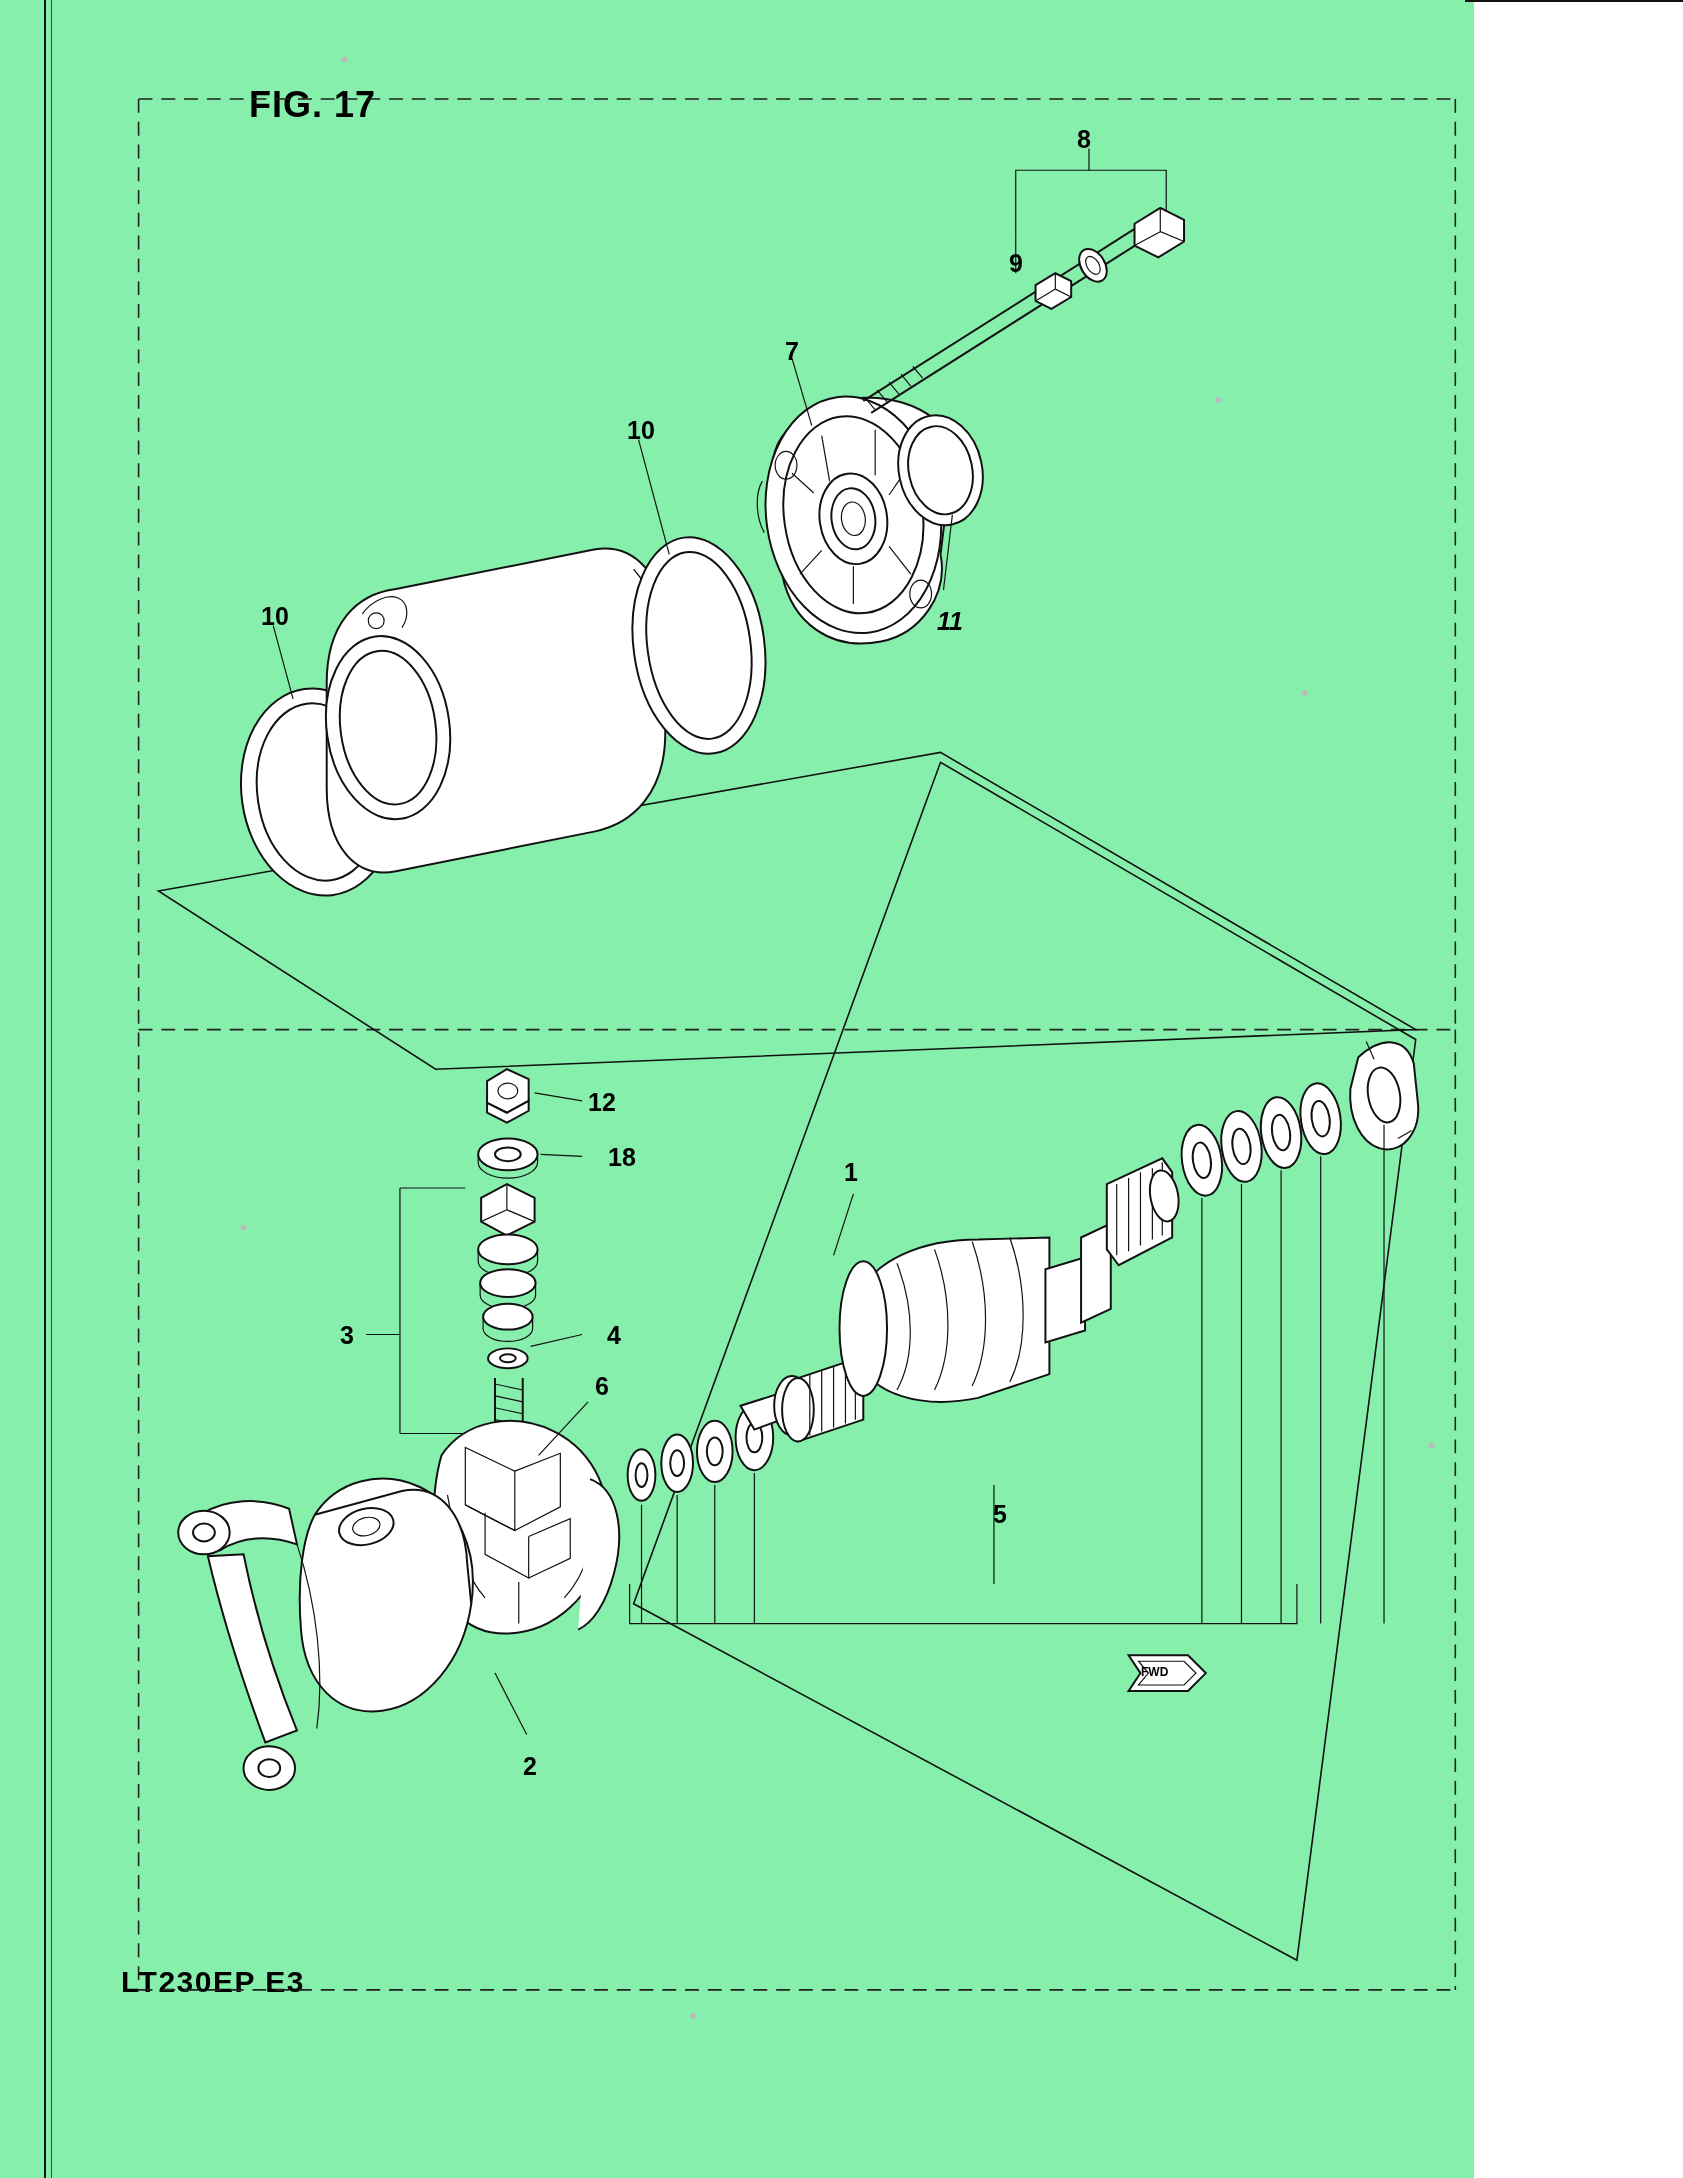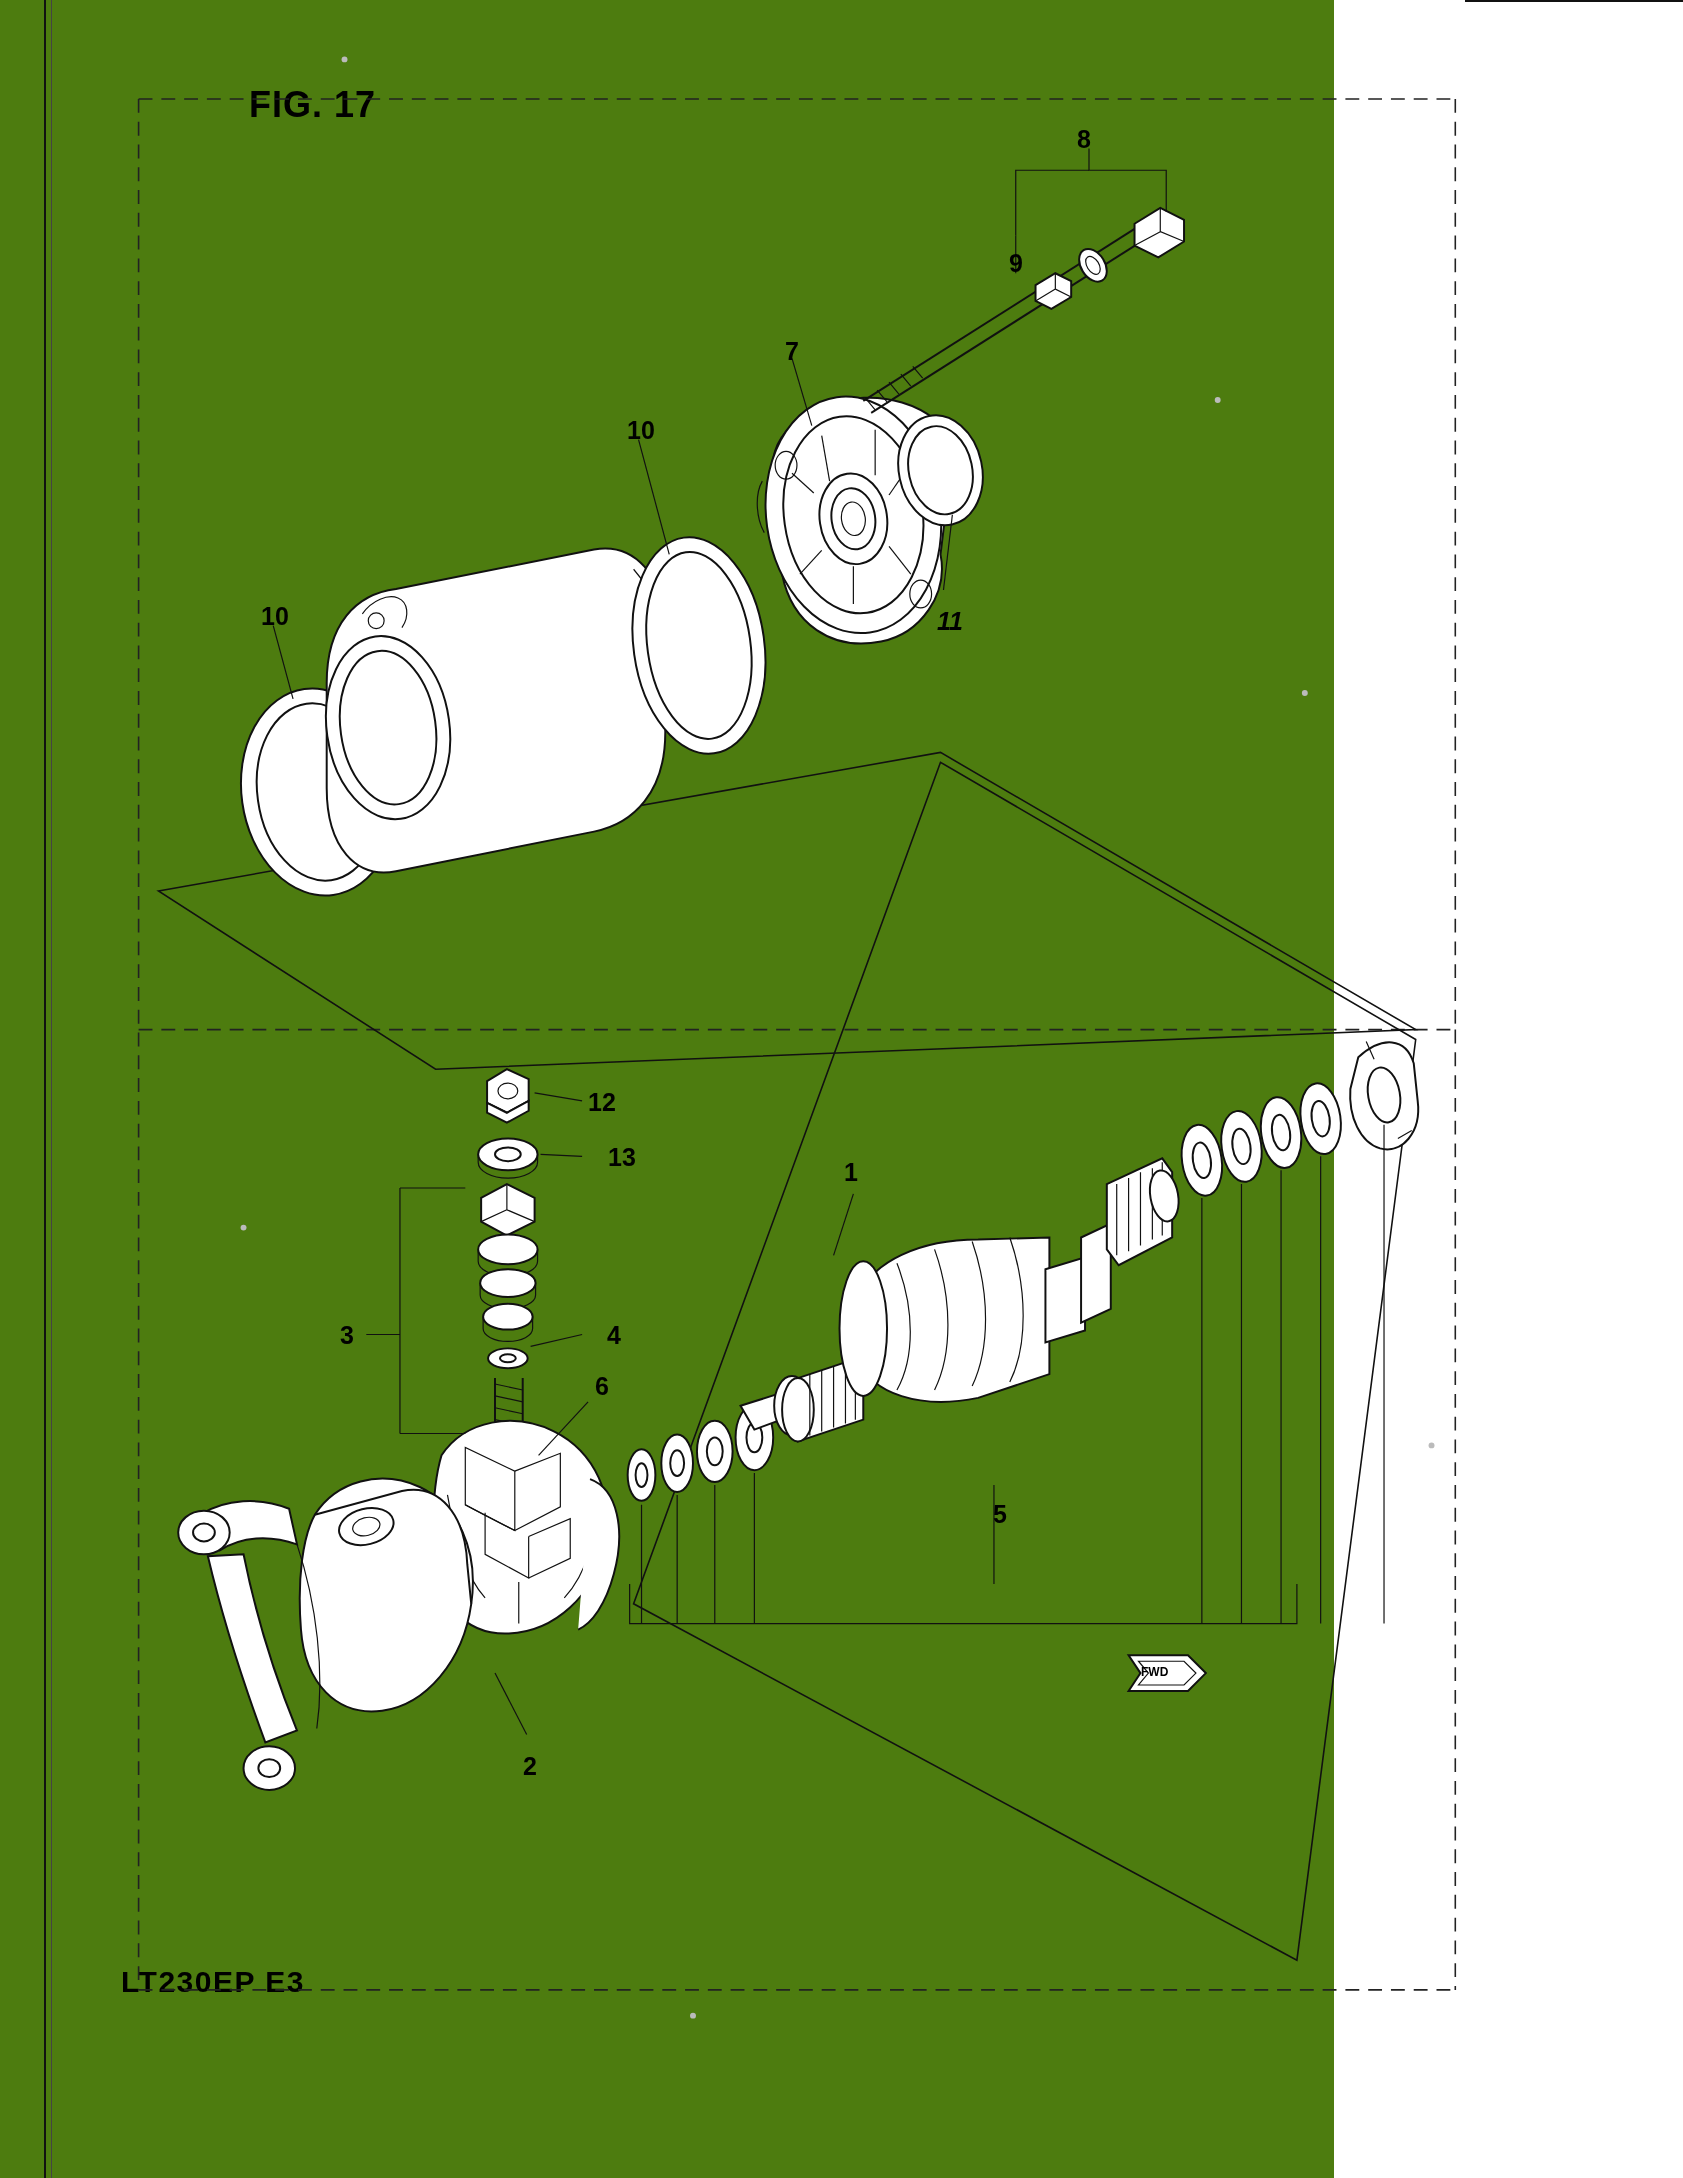--- a/index.html
+++ b/index.html
@@ -11,23 +11,23 @@
     width: 1683px;
     height: 2178px;
     position: relative;
     font-family: "Liberation Sans", sans-serif;
     color: #000000;
     overflow: hidden;
   }
   #page {
     position: absolute;
     left: 0; top: 0;
-    width: 1334px;
-    height: 2178px;
-    background: #4d7c0f;
+    width: 1474px;
+    height: 2178px;
+    background: #86efac;
   }
   
   .edge-line {
     position: absolute;
     left: 44px;
     top: 0;
     width: 2px;
     height: 2178px;
     background: #111;
   }
@@ -351,21 +351,21 @@
 
   </svg>
 
   <div class="callout" style="left:1077px; top:125px;">8</div>
   <div class="callout" style="left:1009px; top:249px;">9</div>
   <div class="callout" style="left:785px; top:337px;">7</div>
   <div class="callout" style="left:627px; top:416px;">10</div>
   <div class="callout" style="left:937px; top:607px;font-style:italic;">11</div>
   <div class="callout" style="left:261px; top:602px;">10</div>
   <div class="callout" style="left:588px; top:1088px;">12</div>
-  <div class="callout" style="left:608px; top:1143px;">13</div>
+  <div class="callout" style="left:608px; top:1143px;">18</div>
   <div class="callout" style="left:844px; top:1158px;">1</div>
   <div class="callout" style="left:340px; top:1321px;">3</div>
   <div class="callout" style="left:607px; top:1321px;">4</div>
   <div class="callout" style="left:595px; top:1372px;">6</div>
   <div class="callout" style="left:993px; top:1500px;">5</div>
   <div class="callout" style="left:523px; top:1752px;">2</div>
 
   <div class="fwd-badge">FWD</div>
 
 </div>

